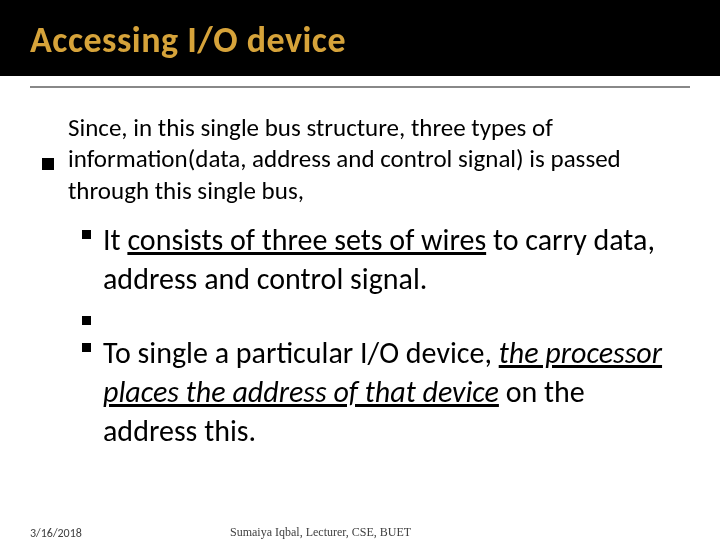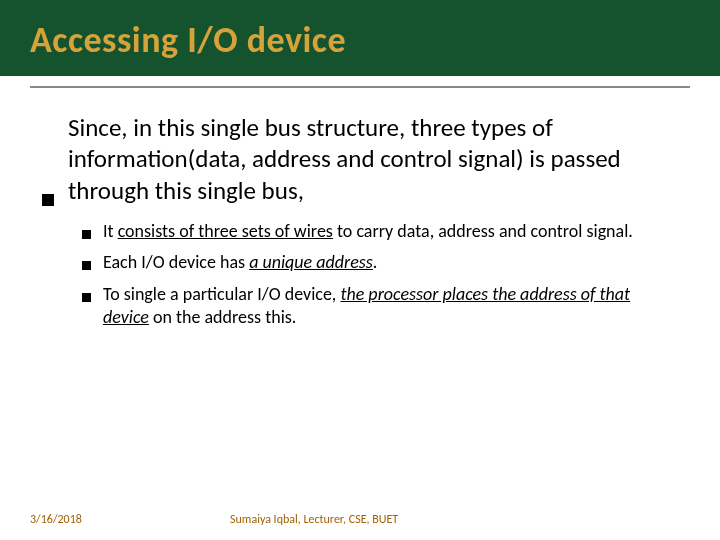--- a/index.html
+++ b/index.html
@@ -1,33 +1,33 @@
 <!DOCTYPE html>
 <html><head>
 <meta charset="utf-8">
 <style>
   * { margin: 0; padding: 0; box-sizing: border-box; }
   html, body { width: 720px; height: 540px; font-family: "Calibri", "Segoe UI", sans-serif; background: #fff; overflow: hidden; }
   .slide { width: 720px; height: 540px; position: relative; display: flex; flex-direction: column; }
-  .title-bar { background: #14532d; padding: 18px 30px 14px 30px; }
+  .title-bar { background: #000000; padding: 18px 30px 14px 30px; }
   .title { color: #d6a33a; font-size: 36px; font-weight: 600; letter-spacing: 0.5px; }
   .rule { height: 2px; background: #888; margin: 10px 30px 0 30px; }
   .content { padding: 24px 42px 0 42px; flex: 1; }
-  .main-item { display: flex; align-items: flex-end; margin-bottom: 14px; }
+  .main-item { display: flex; align-items: center; margin-bottom: 14px; }
   .main-bullet { width: 12px; height: 12px; background: #000; margin-top: 11px; margin-right: 14px; flex-shrink: 0; }
   .main-text { font-size: 25px; line-height: 1.25; color: #000; }
   .sub-list { padding-left: 40px; }
   .sub-item { display: flex; align-items: flex-start; margin-bottom: 8px; }
   .sub-bullet { width: 9px; height: 9px; background: #000; margin-top: 10px; margin-right: 12px; flex-shrink: 0; }
-  .sub-text { font-size: 18px; line-height: 1.3; color: #000; }
+  .sub-text { font-size: 30px; line-height: 1.3; color: #000; }
   .u { text-decoration: underline; }
   .i { font-style: italic; }
-  .footer { position: absolute; bottom: 14px; left: 0; right: 0; display: flex; align-items: center; padding: 0 30px; font-size: 12px; color: #a16207; }
+  .footer { position: absolute; bottom: 0; left: 0; right: 0; display: flex; align-items: center; padding: 0 30px; font-size: 12px; color: #404040; }
   .footer .date { width: 120px; }
-  .footer .author { flex: 1; text-align: left; padding-left: 80px; }
+  .footer .author { flex: 1; text-align: left; padding-left: 80px; font-family: Liberation Serif, serif; }
 </style>
 </head>
 <body>
 
 <div class="slide">
 
   <div class="title-bar">
     <div class="title">Accessing I/O device</div>
   </div>
   <div class="rule"></div>
@@ -43,23 +43,20 @@
 
       <div class="sub-item">
         <div class="sub-bullet"></div>
         <div class="sub-text">
           <span>It </span><span class="u">consists of three sets of wires</span><span> to carry data, address and control signal.</span>
         </div>
       </div>
 
       <div class="sub-item">
         <div class="sub-bullet"></div>
-        <div class="sub-text">
-          <span>Each I/O device has </span><span class="u i">a unique address</span><span>.</span>
-        </div>
       </div>
 
       <div class="sub-item">
         <div class="sub-bullet"></div>
         <div class="sub-text">
           <span>To single a particular I/O device, </span><span class="u i">the processor places the address of that device</span><span> on the address this.</span>
         </div>
       </div>
 
     </div>

